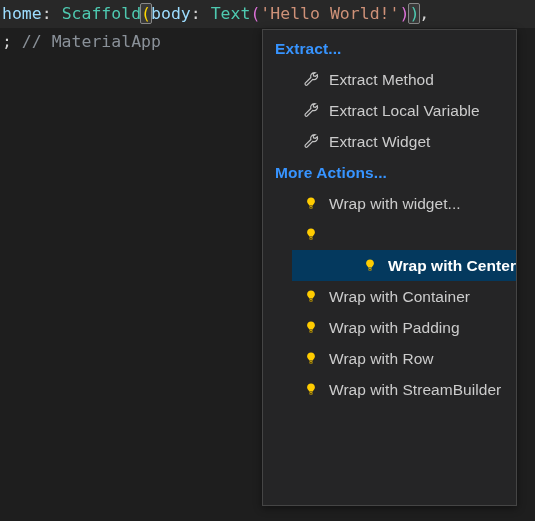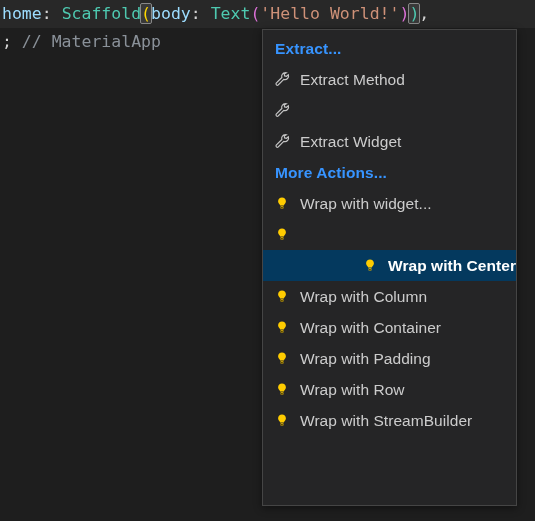--- a/index.html
+++ b/index.html
@@ -89,20 +89,21 @@
 
   .ctx-item {
     display: flex;
     align-items: center;
     height: 31px;
     padding-left: 10px;
     color: #cccccc;
     font-size: 15.5px;
     white-space: nowrap;
     box-sizing: border-box;
+    margin-left: 29px;
   }
   .ctx-item.selected {
     background: #04395e;
     color: #ffffff;
     font-weight: bold;
     justify-content: flex-end;
   }
   .ctx-item .label {
     margin-left: 9px;
     letter-spacing: 0.05px;
@@ -143,20 +144,21 @@
       </span>
       <span class="label">Extract Method</span>
     </div>
 
     <div class="ctx-item">
       <span class="icon">
         <svg width="17" height="17" viewBox="0 0 16 16" fill="none" stroke="#c5c5c5" stroke-width="1.1">
           <path d="M10.6 1.6a3.4 3.4 0 0 0-3.2 4.5L2.1 11.4a1.3 1.3 0 0 0 1.8 1.8l5.3-5.3a3.4 3.4 0 0 0 4.3-4.4L11.8 5 10 4.6 9.6 2.8l2-1.1a3.5 3.5 0 0 0-1-.1z"></path>
         </svg>
       </span>
+      <span class="label">Extract Local Variable</span>
     </div>
 
     <div class="ctx-item">
       <span class="icon">
         <svg width="17" height="17" viewBox="0 0 16 16" fill="none" stroke="#c5c5c5" stroke-width="1.1">
           <path d="M10.6 1.6a3.4 3.4 0 0 0-3.2 4.5L2.1 11.4a1.3 1.3 0 0 0 1.8 1.8l5.3-5.3a3.4 3.4 0 0 0 4.3-4.4L11.8 5 10 4.6 9.6 2.8l2-1.1a3.5 3.5 0 0 0-1-.1z"></path>
         </svg>
       </span>
       <span class="label">Extract Widget</span>
     </div>
@@ -188,30 +190,20 @@
       <span class="icon">
         <svg width="16" height="16" viewBox="0 0 16 16">
           <path d="M8 1.4c-2.2 0-3.9 1.7-3.9 3.8 0 1.5 .8 2.4 1.4 3.1 .4 .5 .6 .8 .6 1.2h3.8c0-.4 .2-.7 .6-1.2 .6-.7 1.4-1.6 1.4-3.1 0-2.1-1.7-3.8-3.9-3.8z" fill="#ffcc00"></path>
           <rect x="6.6" y="10.3" width="2.8" height="2.2" fill="#ffcc00"></rect>
           <rect x="7.2" y="11.0" width="1.5" height="1.2" fill="#3a2f00"></rect>
         </svg>
       </span>
       <span class="label">Wrap with Center</span>
     </div>
 
-    <div class="ctx-item">
-      <span class="icon">
-        <svg width="16" height="16" viewBox="0 0 16 16">
-          <path d="M8 1.4c-2.2 0-3.9 1.7-3.9 3.8 0 1.5 .8 2.4 1.4 3.1 .4 .5 .6 .8 .6 1.2h3.8c0-.4 .2-.7 .6-1.2 .6-.7 1.4-1.6 1.4-3.1 0-2.1-1.7-3.8-3.9-3.8z" fill="#ffcc00"></path>
-          <rect x="6.6" y="10.3" width="2.8" height="2.2" fill="#ffcc00"></rect>
-          <rect x="7.2" y="11.0" width="1.5" height="1.2" fill="#3a2f00"></rect>
-        </svg>
-      </span>
-      <span class="label">Wrap with Column</span>
-    </div>
 
     <div class="ctx-item">
       <span class="icon">
         <svg width="16" height="16" viewBox="0 0 16 16">
           <path d="M8 1.4c-2.2 0-3.9 1.7-3.9 3.8 0 1.5 .8 2.4 1.4 3.1 .4 .5 .6 .8 .6 1.2h3.8c0-.4 .2-.7 .6-1.2 .6-.7 1.4-1.6 1.4-3.1 0-2.1-1.7-3.8-3.9-3.8z" fill="#ffcc00"></path>
           <rect x="6.6" y="10.3" width="2.8" height="2.2" fill="#ffcc00"></rect>
           <rect x="7.2" y="11.0" width="1.5" height="1.2" fill="#3a2f00"></rect>
         </svg>
       </span>
       <span class="label">Wrap with Container</span>

